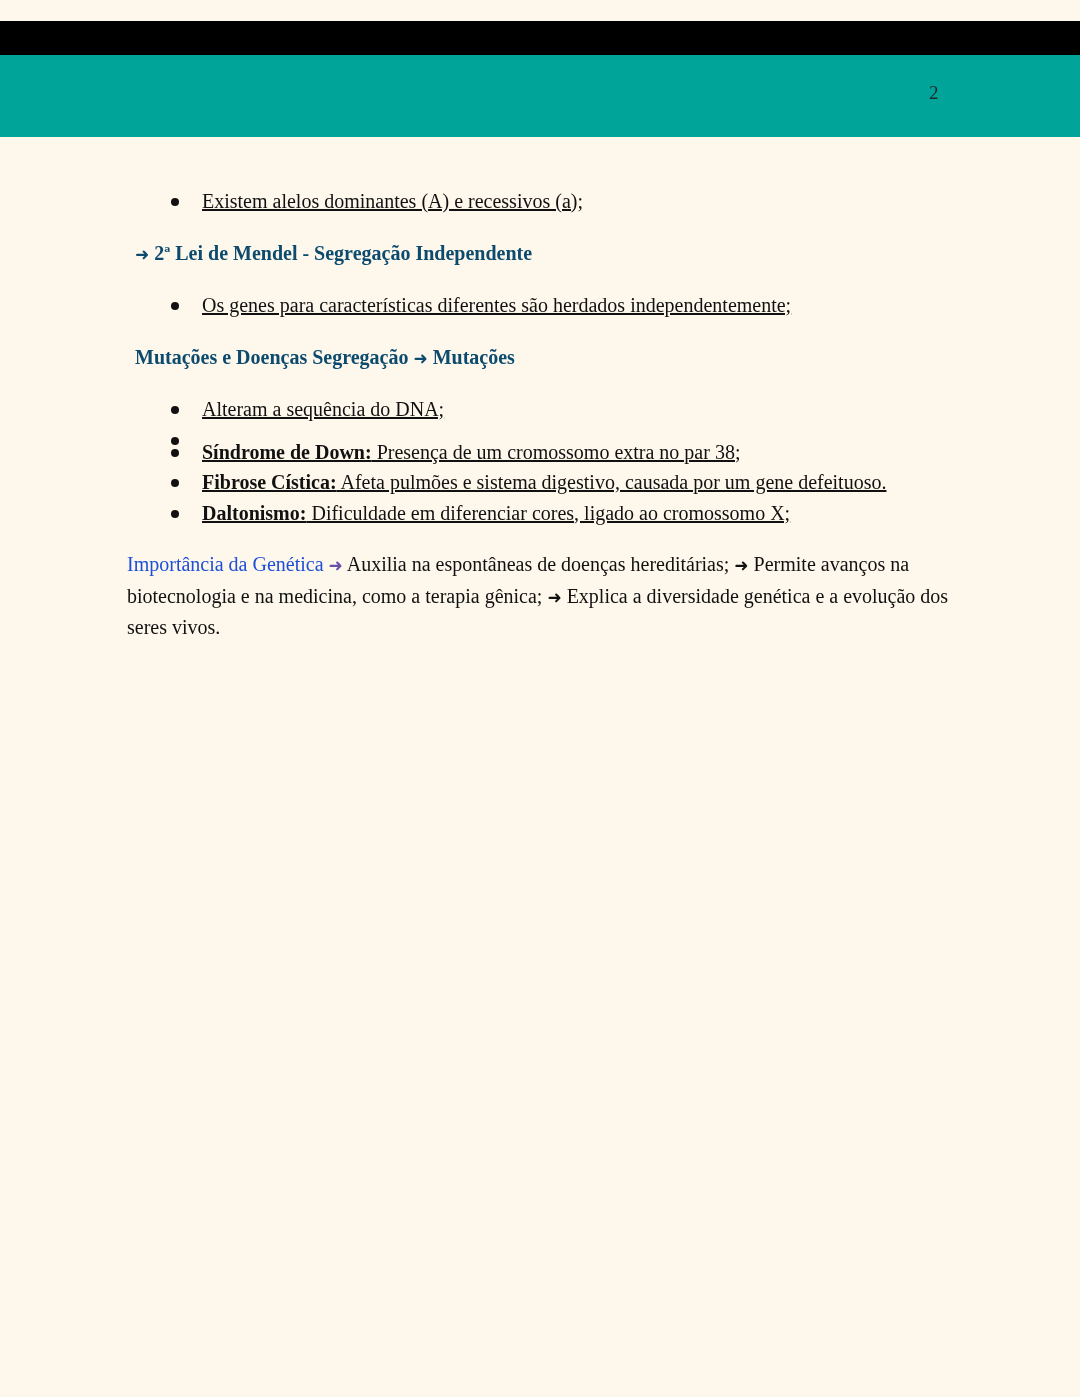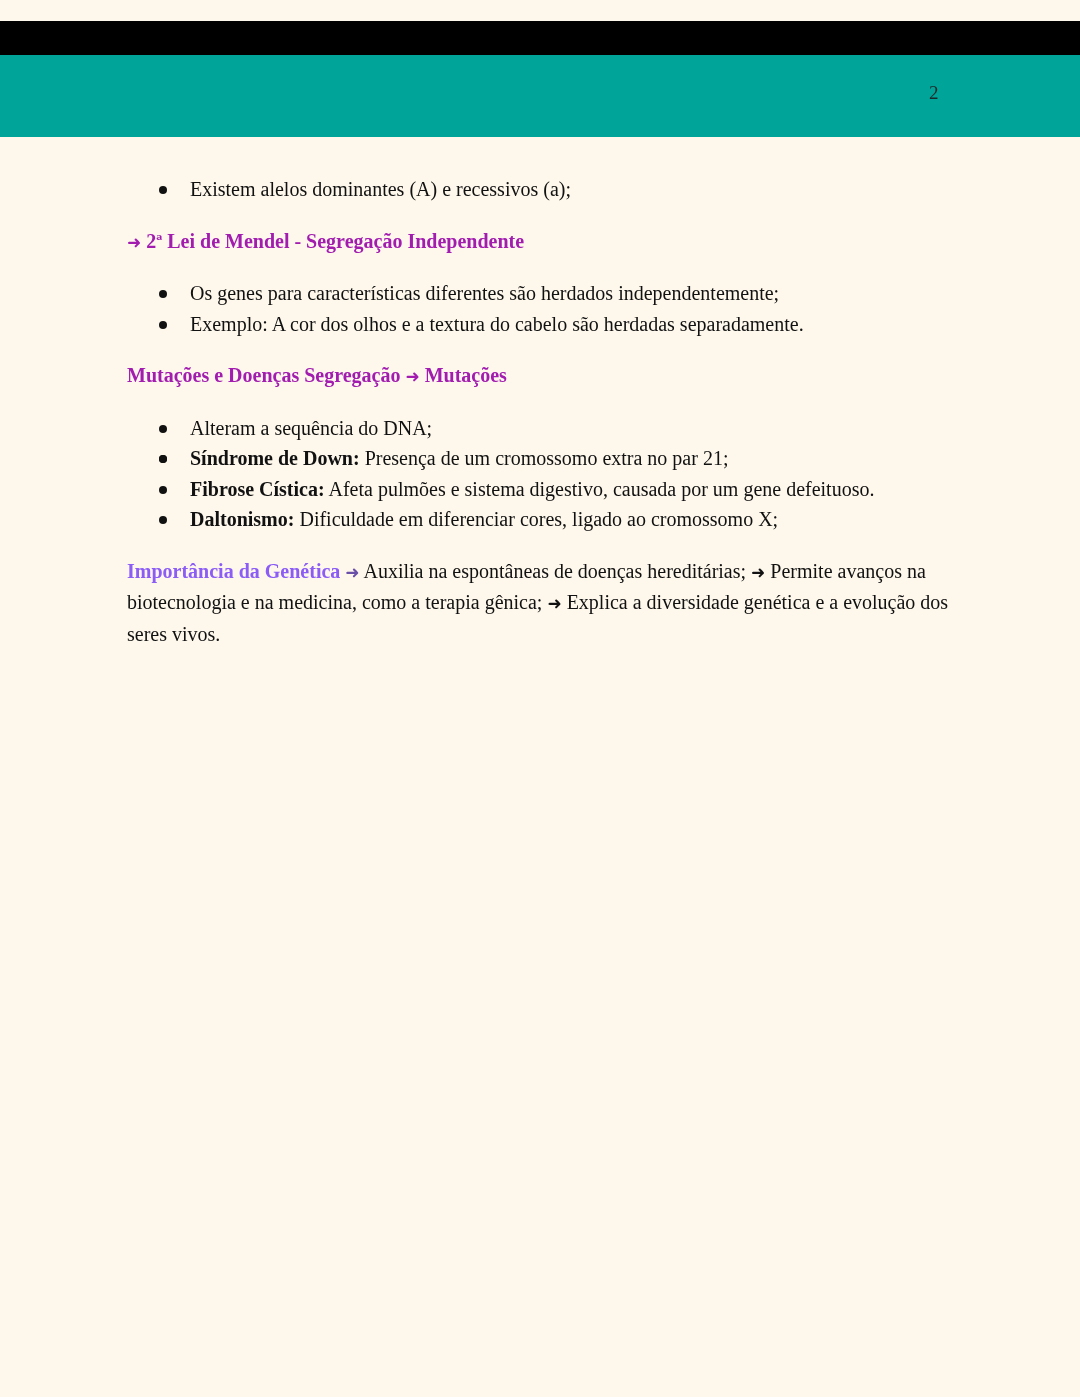--- a/index.html
+++ b/index.html
@@ -46,54 +46,55 @@
       position: absolute;
       left: 127px;
       top: 174px;
       width: 830px;
       font-family: "Liberation Serif", serif;
       font-size: 20px;
       line-height: 30.5px;
     }
     ul.bullets {
       list-style: none;
-      margin: 0;
+      margin: 12px;
       padding: 0;
+      text-decoration: underline;
     }
     ul.bullets li {
       position: relative;
       padding-left: 63px;
     }
     ul.bullets li .bullet {
       position: absolute;
       left: 32px;
       top: 12px;
       width: 8px;
       height: 8px;
       border-radius: 50%;
       background: #111111;
     }
     .heading {
-      color: #a21caf;
+      color: #0c4a6e;
       font-weight: bold;
-      margin: 21px 0 21px 0;
+      margin: 21px 0 21px 8px;
     }
     .arrow {
       font-family: "DejaVu Sans", sans-serif;
       font-size: 17px;
     }
     .bold {
       font-weight: bold;
     }
     .paragraph {
       margin-top: 21px;
     }
     .paragraph .lead {
-      color: #8b5cf6;
-      font-weight: bold;
+      color: #1d4ed8;
+      font-weight: normal;
     }
   </style>
 </head>
 <body>
 
 <div class="top-strip"></div>
 <div class="black-band"></div>
 <div class="teal-band"></div>
 <div class="page-number">2</div>
 
@@ -103,37 +104,36 @@
     <li><span class="bullet"></span><span>Existem alelos dominantes (A) e recessivos (a);</span></li>
   </ul>
 
   <div class="heading">
     <span class="arrow">➜</span>
     <span>2ª Lei de Mendel - Segregação Independente</span>
   </div>
 
   <ul class="bullets">
     <li><span class="bullet"></span><span>Os genes para características diferentes são herdados independentemente;</span></li>
-    <li><span class="bullet"></span><span>Exemplo: A cor dos olhos e a textura do cabelo são herdadas separadamente.</span></li>
   </ul>
 
   <div class="heading">
     <span>Mutações e Doenças Segregação</span>
     <span class="arrow">➜</span>
     <span>Mutações</span>
   </div>
 
   <ul class="bullets">
     <li><span class="bullet"></span><span>Alteram a sequência do DNA;</span></li>
     <li><span class="bullet"></span></li>
   </ul>
 
 
   <ul class="bullets">
-    <li><span class="bullet"></span><span class="bold">Síndrome de Down:</span><span> Presença de um cromossomo extra no par 21;</span></li>
+    <li><span class="bullet"></span><span class="bold">Síndrome de Down:</span><span> Presença de um cromossomo extra no par 38;</span></li>
     <li><span class="bullet"></span><span class="bold">Fibrose Cística:</span><span> Afeta pulmões e sistema digestivo, causada por um gene defeituoso.</span></li>
     <li><span class="bullet"></span><span class="bold">Daltonismo:</span><span> Dificuldade em diferenciar cores, ligado ao cromossomo X;</span></li>
   </ul>
 
   <div class="paragraph">
     <span class="lead">Importância da Genética</span>
     <span class="arrow" style="color:#6a4fa8">➜</span><span> Auxilia na espontâneas de doenças hereditárias; </span><span class="arrow">➜</span><span> Permite avanços na biotecnologia e na medicina, como a terapia gênica; </span><span class="arrow">➜</span><span> Explica a diversidade genética e a evolução dos seres vivos.</span>
   </div>
 
 </div>

